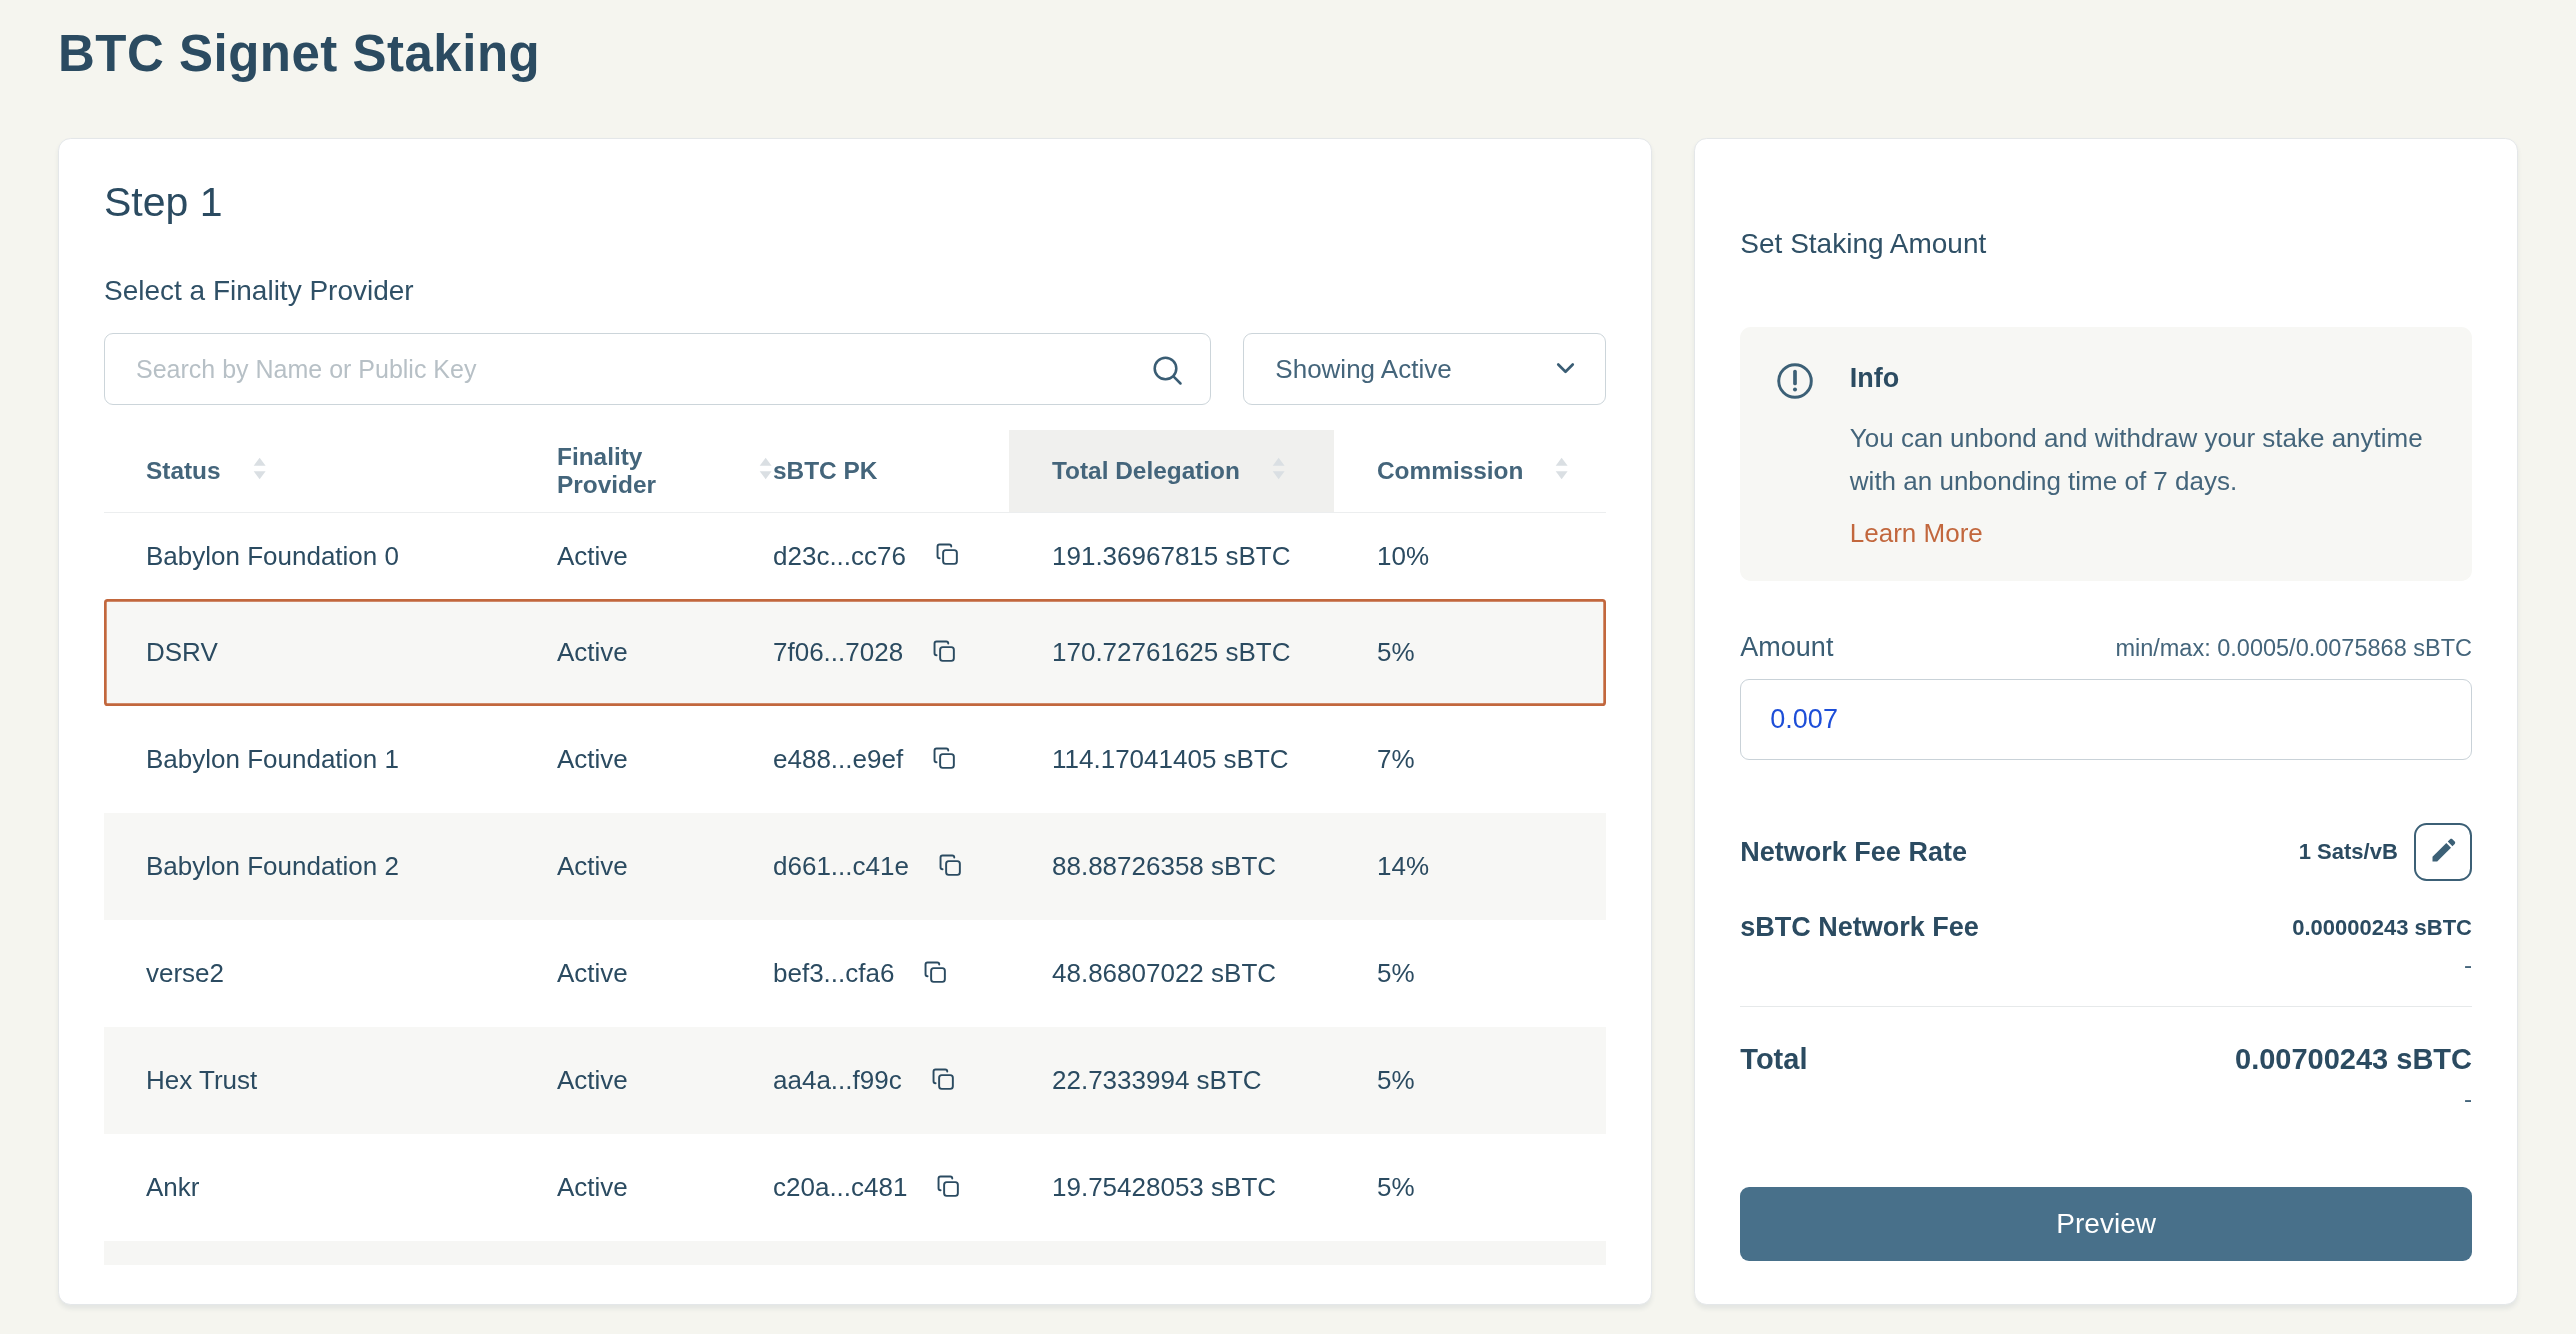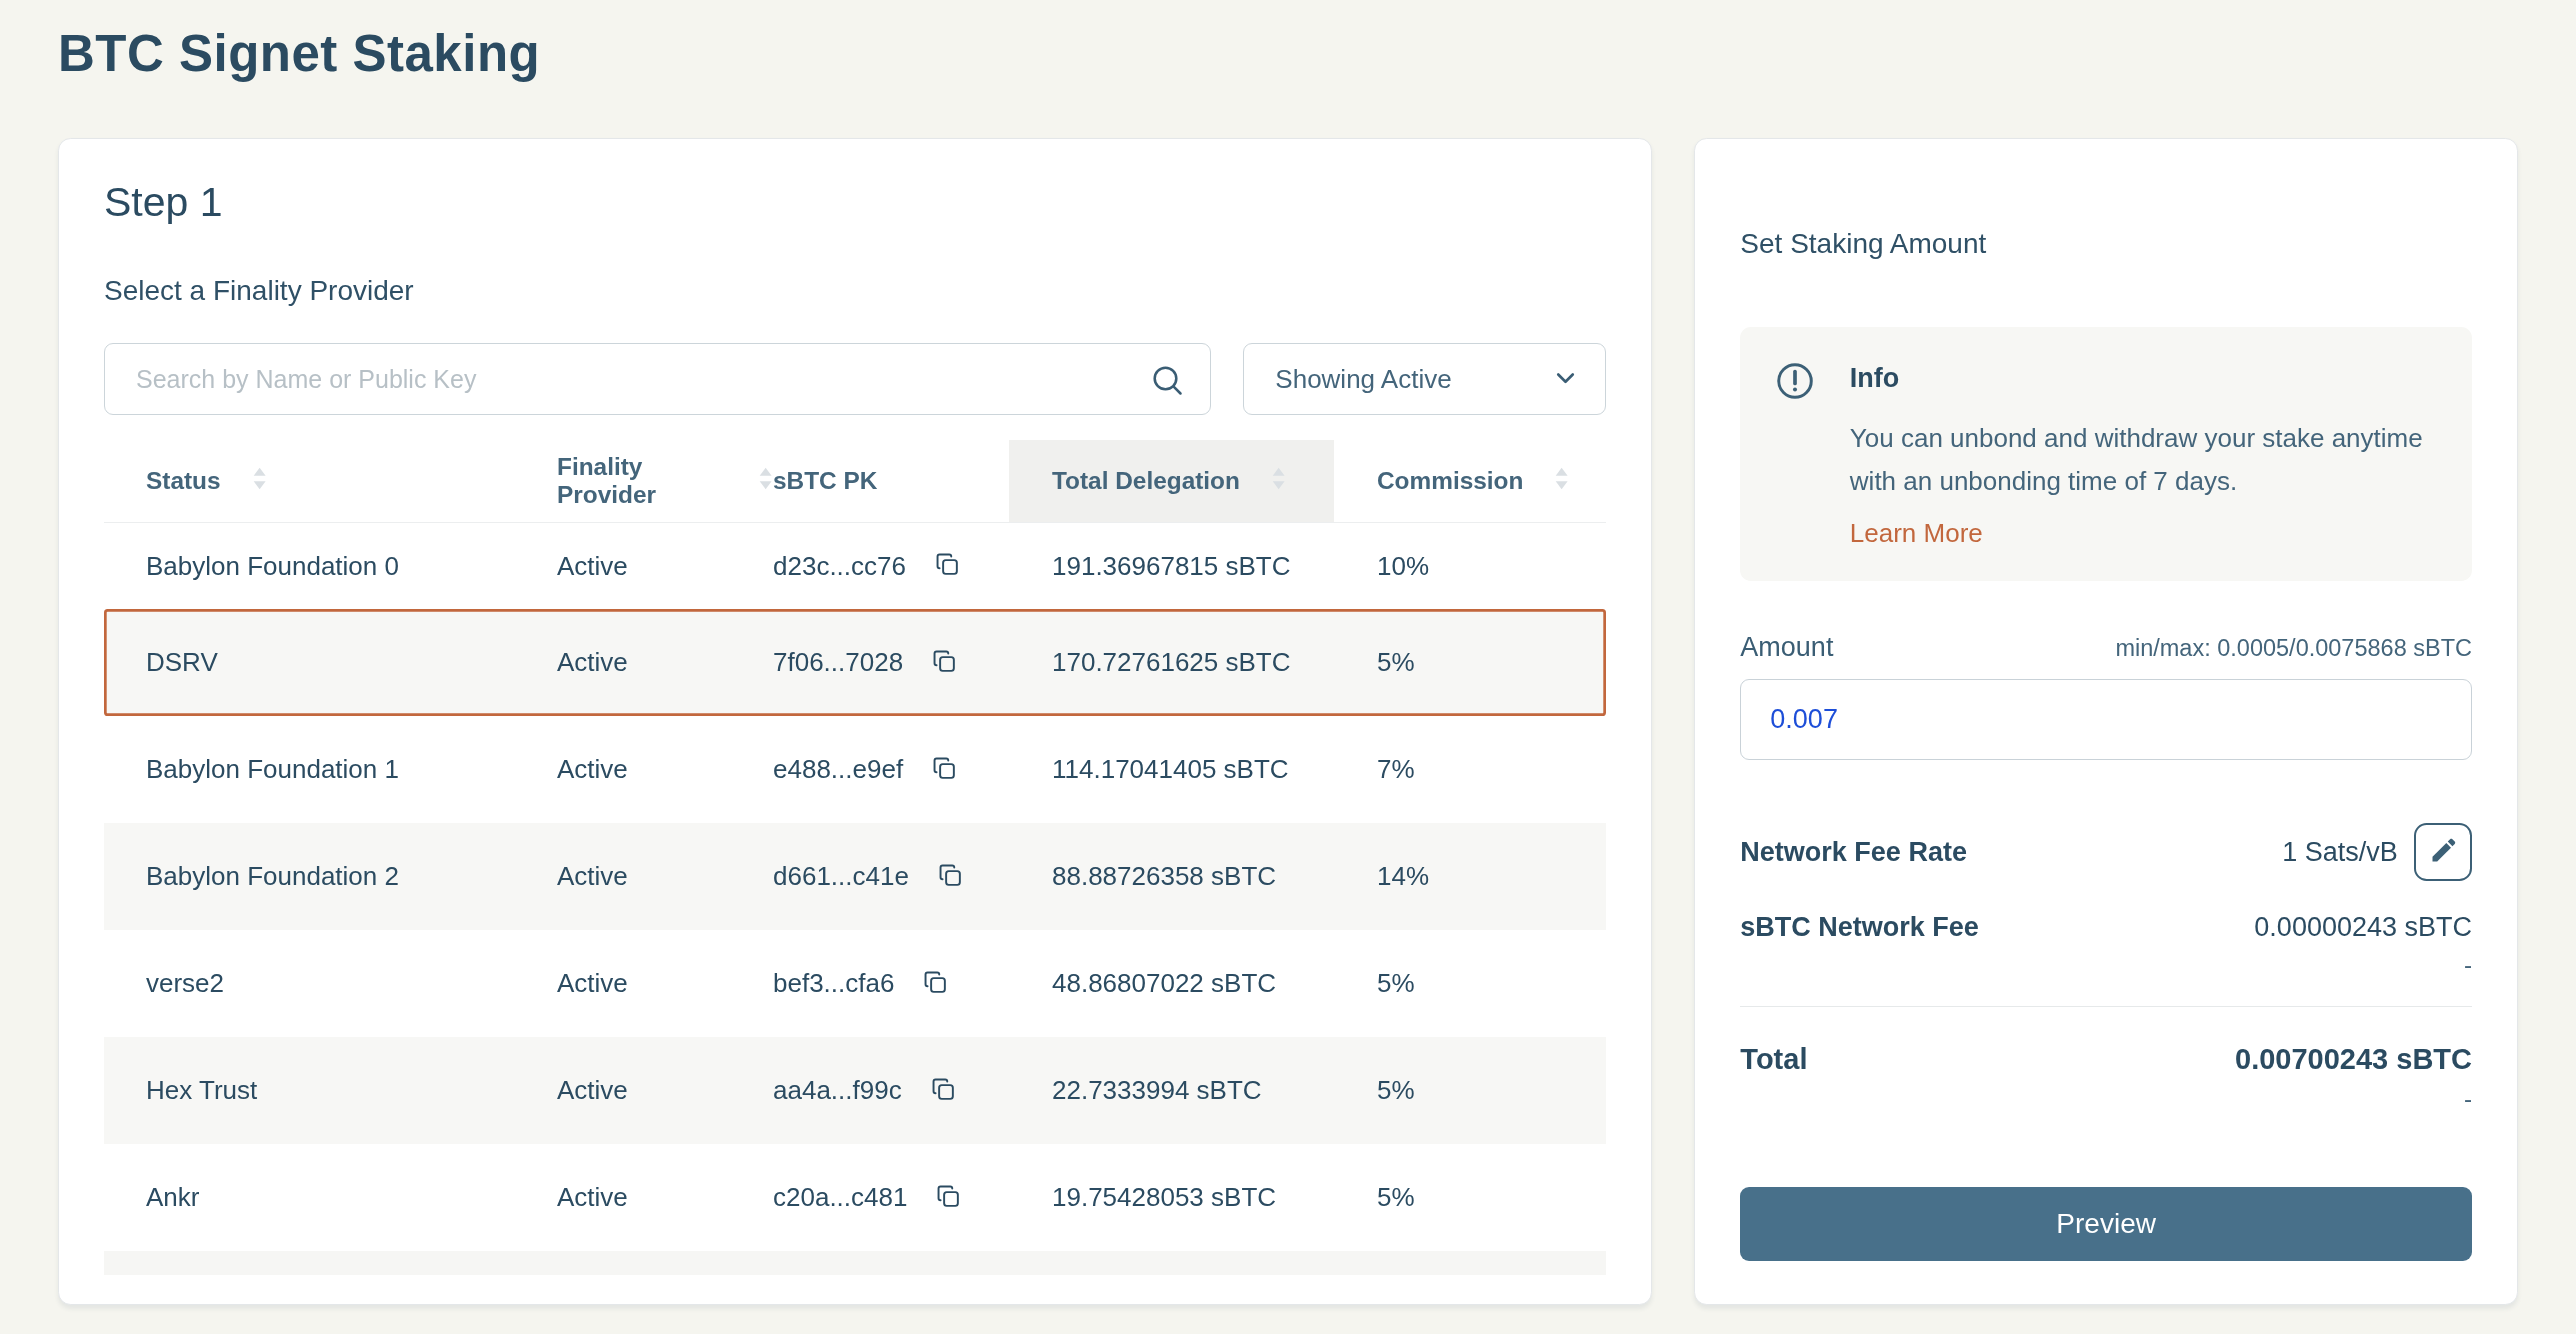--- a/index.html
+++ b/index.html
@@ -50,21 +50,21 @@
   }
   .step-subtitle {
     margin: 49px 0 0;
     font-size: 28px;
     line-height: 32.5px;
     font-weight: 500;
     color: #2f5066;
   }
 
   
-  .controls { display: flex; gap: 32.5px; margin-top: 36px; }
+  .controls { display: flex; gap: 32.5px; margin-top: 26px; }
   .search-box {
     position: relative;
     flex: 1;
     height: 72px;
     border: 1.8px solid #ccd5da;
     border-radius: 9px;
     background: #fff;
     display: flex;
     align-items: center;
   }
@@ -194,21 +194,21 @@
     font-size: 27px;
     color: #1d4ed8;
     background: #fff;
   }
 
   .fee-row {
     display: flex; justify-content: space-between; align-items: center;
   }
   .fee-rate-row { margin-top: 63px; }
   .fee-label { font-size: 27px; font-weight: 600; color: #2b4b61; }
-  .fee-value { font-size: 27px; font-weight: 400; color: #2b4b61; }
+  .fee-value { font-size: 22px; font-weight: 700; color: #2b4b61; }
   .fee-value-group { display: flex; align-items: center; gap: 16.2px; }
   .edit-button {
     width: 58px; height: 58px;
     background: #fff;
     border: 2.7px solid #3c6076;
     border-radius: 12.6px;
     display: flex; align-items: center; justify-content: center;
     cursor: pointer;
     padding: 0;
   }

